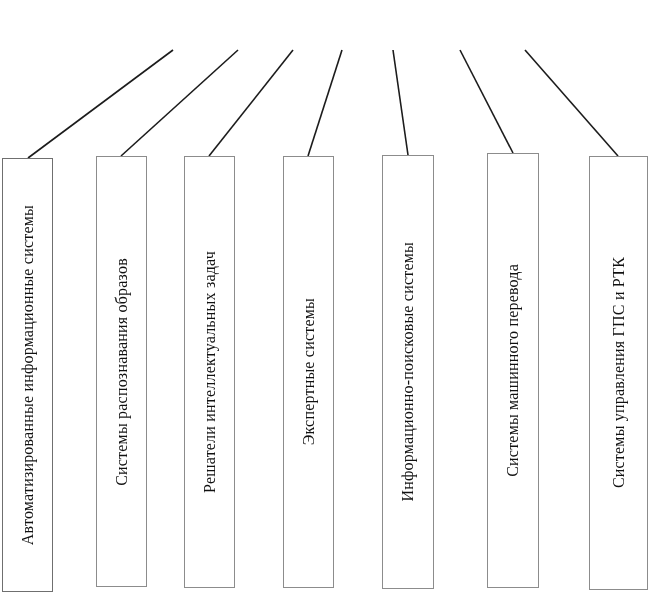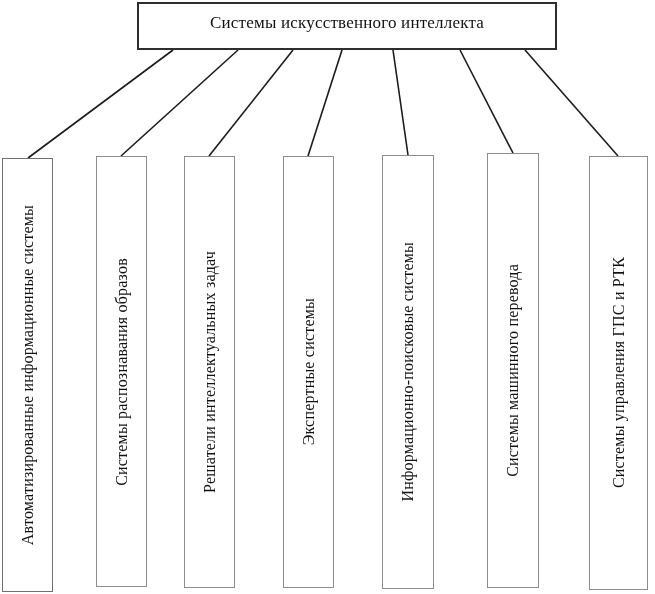--- a/index.html
+++ b/index.html
@@ -74,23 +74,20 @@
   <svg class="connectors" viewBox="0 0 655 594" xmlns="http://www.w3.org/2000/svg">
     <line x1="173" y1="50" x2="28" y2="158" stroke="#1c1c1c" stroke-width="1.6"></line>
     <line x1="238" y1="50" x2="121" y2="156" stroke="#1c1c1c" stroke-width="1.6"></line>
     <line x1="293" y1="50" x2="209" y2="156" stroke="#1c1c1c" stroke-width="1.6"></line>
     <line x1="342" y1="50" x2="308" y2="156" stroke="#1c1c1c" stroke-width="1.6"></line>
     <line x1="393" y1="50" x2="408" y2="155" stroke="#1c1c1c" stroke-width="1.6"></line>
     <line x1="460" y1="50" x2="513" y2="153" stroke="#1c1c1c" stroke-width="1.6"></line>
     <line x1="525" y1="50" x2="618" y2="156" stroke="#1c1c1c" stroke-width="1.6"></line>
   </svg>
 
-  <div class="root-box">
-    <span>Системы искусственного интеллекта</span>
-  </div>
 
   <div class="branch-box" id="b0">
     <span class="vtext">Автоматизированные информационные системы</span>
   </div>
 
   <div class="branch-box" id="b1">
     <span class="vtext">Системы распознавания образов</span>
   </div>
 
   <div class="branch-box" id="b2">

